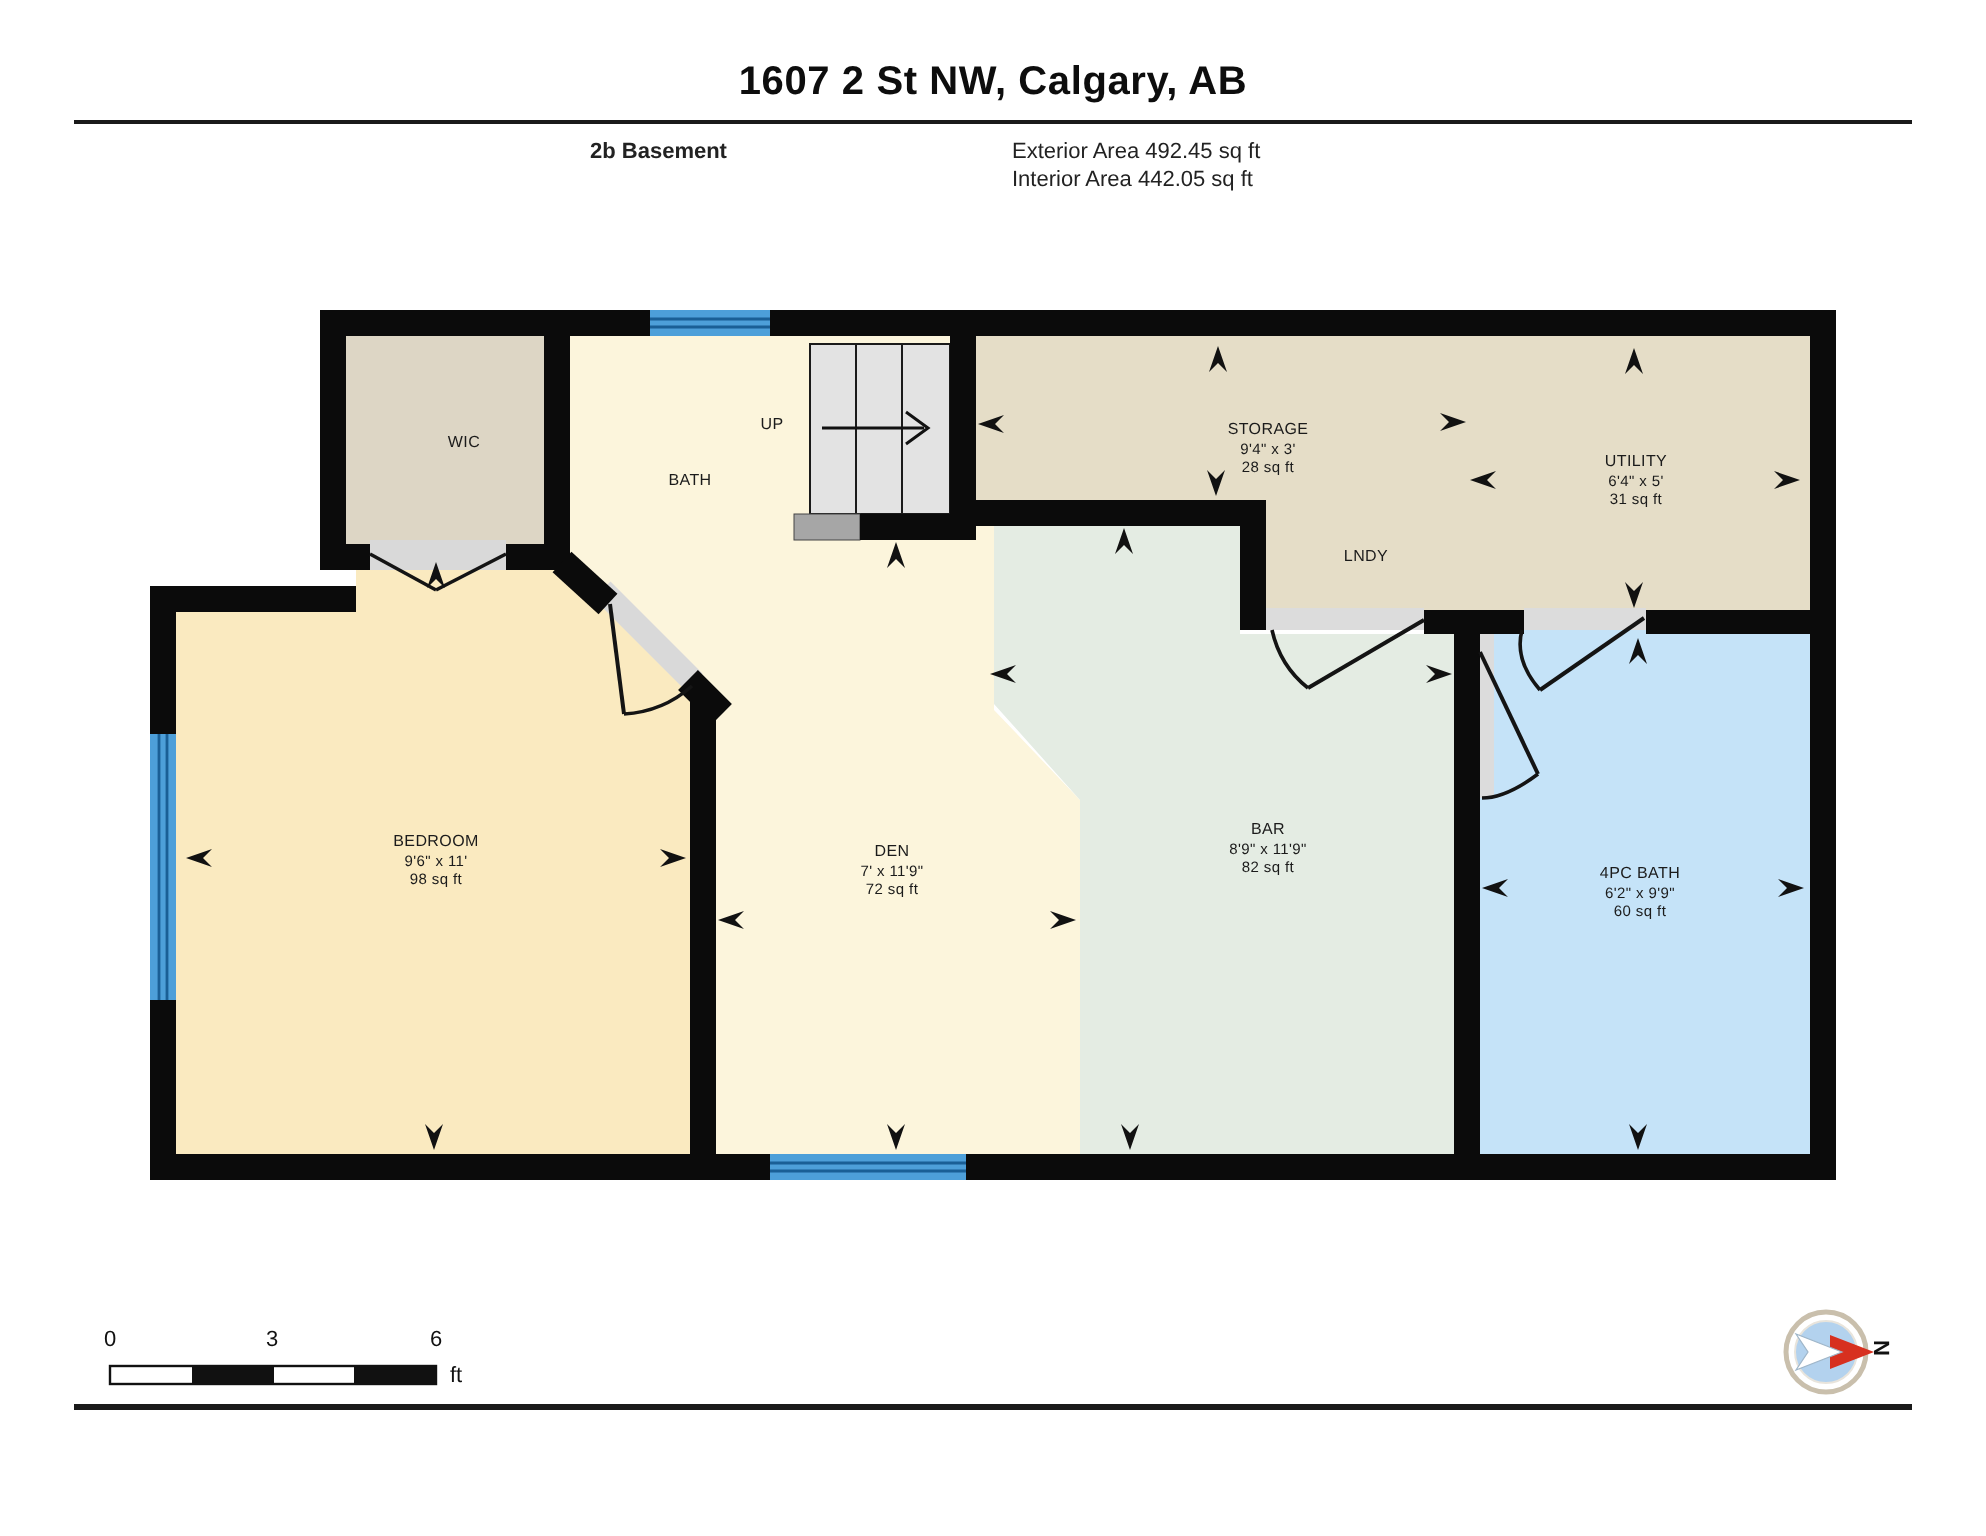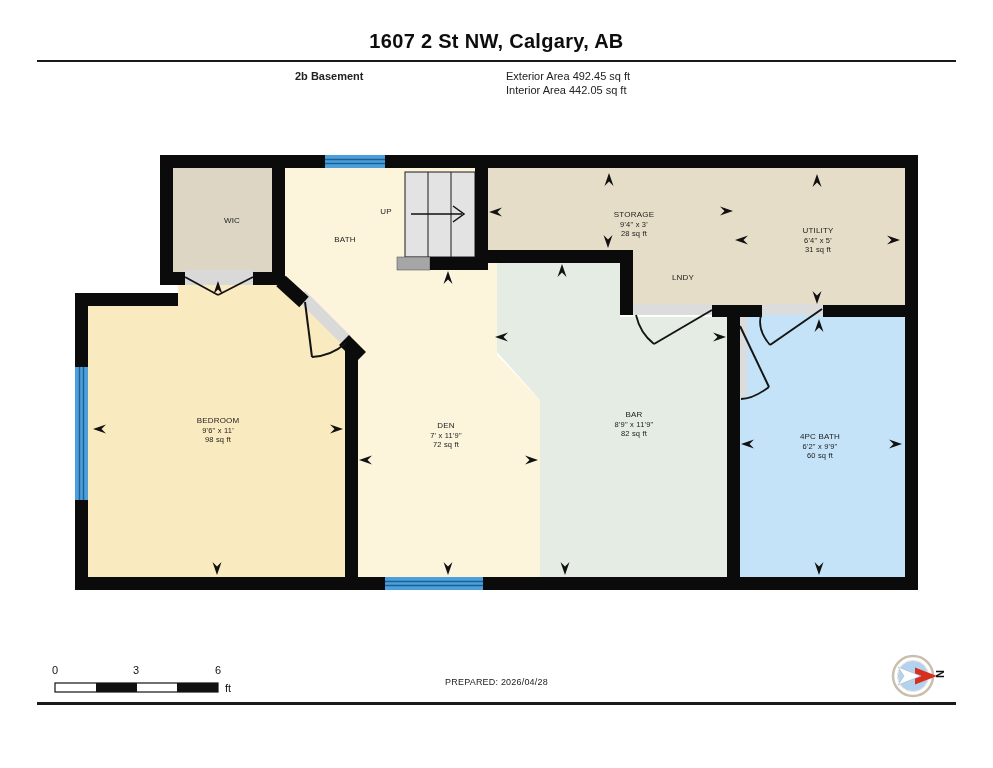--- a/index.html
+++ b/index.html
@@ -185,18 +185,17 @@
     <span class="rname">4PC BATH</span>
     <span class="dims">6'2" x 9'9"</span>
     <span class="dims">60 sq ft</span>
   </div>
 
   <div class="scale-num" style="left:55px;top:664px;">0</div>
   <div class="scale-num" style="left:136px;top:664px;">3</div>
   <div class="scale-num" style="left:218px;top:664px;">6</div>
   <div class="unit" style="left:225px;top:682px;">ft</div>
 
-  <div class="prepared">PREPARED: 2026/04/28</div>
   <div class="north" style="left:936px;top:668px;">N</div>
 
   <div class="rule" style="left:37px;top:702px;width:919px;height:3px;"></div>
 
 </div>
 
 </body></html>

